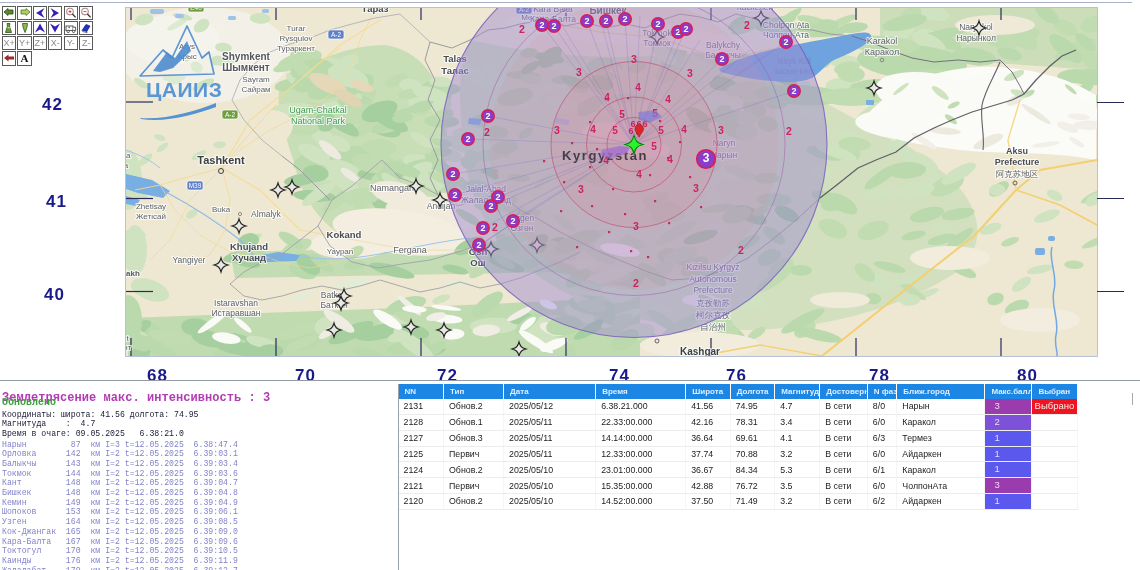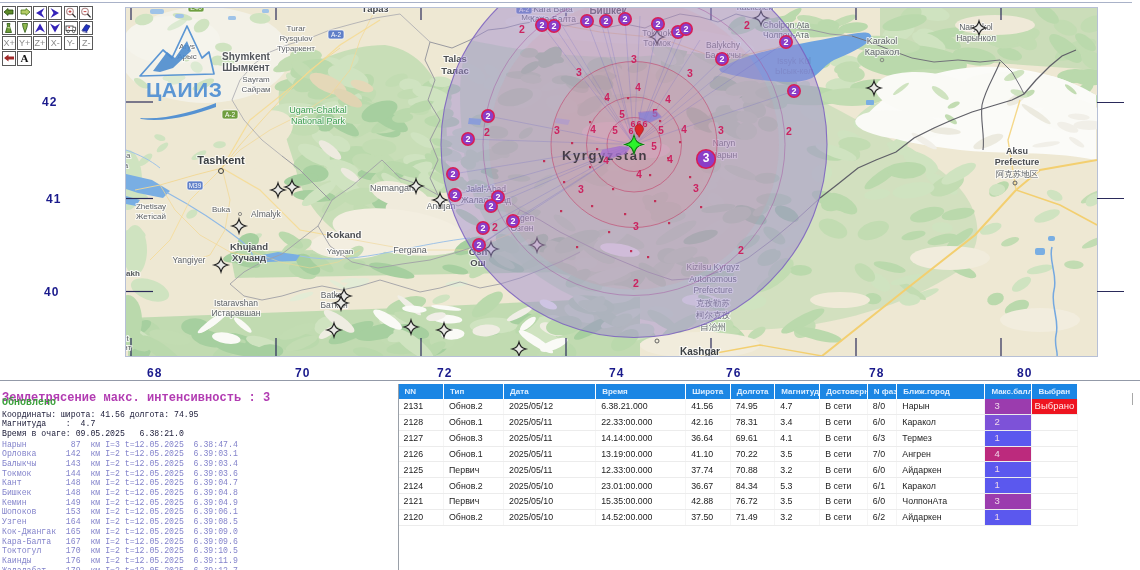--- a/index.html
+++ b/index.html
@@ -5,21 +5,21 @@
   html,body{margin:0;padding:0;}
   body{width:1140px;height:570px;position:relative;background:#ffffff;overflow:hidden;
        font-family:"Liberation Sans", sans-serif;}
   .abs{position:absolute;}
   #topline{left:0;top:2px;width:1132px;height:1px;background:#a9b2c8;}
   #mapwrap{left:125px;top:7px;width:973px;height:350px;border:1px solid #b7c0d6;box-sizing:border-box;}
   
   .tb{position:absolute;width:14px;height:14px;background:#fff;border:1px solid #5a5a5a;box-sizing:border-box;
       display:flex;align-items:center;justify-content:center;font-size:9px;color:#909090;}
   
-  .lat,.lon{position:absolute;color:#1a1a8c;font-weight:bold;font-size:12px;font-family:"Liberation Sans",sans-serif;letter-spacing:1px;}
+  .lat,.lon{position:absolute;color:#1a1a8c;font-weight:bold;font-size:17px;font-family:"Liberation Sans",sans-serif;letter-spacing:1px;}
   
   #blpanel{left:0;top:383px;width:396px;height:187px;font-family:"Liberation Mono",monospace;}
   #bltitle{position:absolute;left:2px;top:8px;font-size:12px;font-weight:bold;color:#b23cb2;white-space:pre;letter-spacing:0.05px;}
   #blupd{position:absolute;left:2px;top:13.5px;font-size:10px;font-weight:bold;color:#3da03d;}
   #blblack{position:absolute;left:2px;top:26.5px;font-size:8.2px;line-height:9.9px;color:#20203c;white-space:pre;}
   #blcities{position:absolute;left:2px;top:56.5px;font-size:8.2px;line-height:9.7px;color:#8383cb;white-space:pre;}
   
   #tblwrap{left:397.5px;top:384px;width:679px;height:186px;border-left:1px solid #9aa0a8;}
   table{border-collapse:collapse;table-layout:fixed;width:679px;font-family:"Liberation Sans",sans-serif;}
   th{background:#1b86e4;color:#ddeeff;font-weight:bold;font-size:8px;text-align:left;padding:0 0 0 6px;
@@ -1303,36 +1303,20 @@
           <td>4.1</td>
           <td>В сети</td>
           <td>6/3</td>
           <td>Термез</td>
           <td class="c">
             <span class="ball b1">1</span>
           </td>
           <td></td>
         </tr>
 <tr>
-          <td>2126</td>
-          <td>Обнов.1</td>
-          <td>2025/05/11</td>
-          <td>13.19:00.000</td>
-          <td>41.10</td>
-          <td>70.22</td>
-          <td>3.5</td>
-          <td>В сети</td>
-          <td>7/0</td>
-          <td>Ангрен</td>
-          <td class="c">
-            <span class="ball b4">4</span>
-          </td>
-          <td></td>
-        </tr>
-<tr>
           <td>2125</td>
           <td>Первич</td>
           <td>2025/05/11</td>
           <td>12.33:00.000</td>
           <td>37.74</td>
           <td>70.88</td>
           <td>3.2</td>
           <td>В сети</td>
           <td>6/0</td>
           <td>Айдаркен</td>

